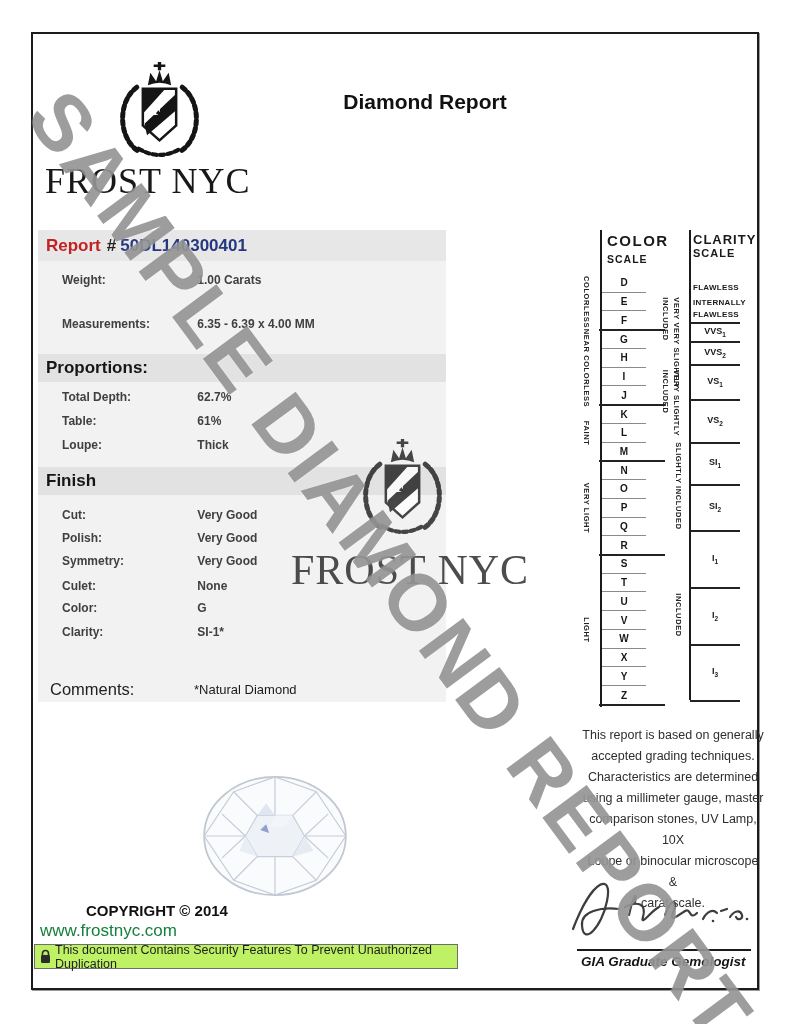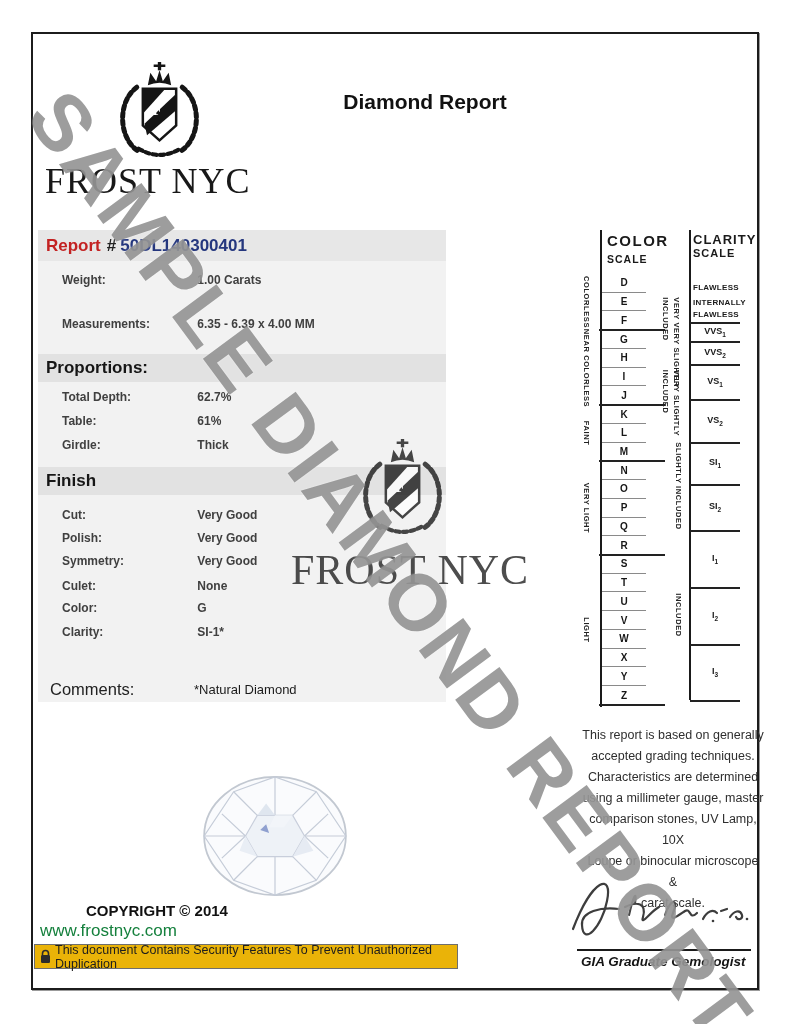--- a/index.html
+++ b/index.html
@@ -59,21 +59,21 @@
   .disclaimer{position:absolute;left:549px;top:691px;width:182px;text-align:center;
               font-size:12.5px;line-height:21px;color:#2e2e2e;}
   .sig-wrap{position:absolute;left:534px;top:833px;width:195px;height:92px;}
   .sig-line{position:absolute;left:544px;top:915px;width:174px;height:2px;background:#1a1a1a;}
   .sig-caption{position:absolute;left:548px;top:920px;font-size:13.5px;font-weight:bold;
                font-style:italic;color:#161616;}
 
   
   .copyright{position:absolute;left:7px;top:868px;font-size:15px;font-weight:bold;color:#111;margin-left:46px;}
   .website{position:absolute;left:7px;top:887px;font-size:17px;color:#15803d;}
-  .security-bar{position:absolute;left:1px;top:910px;width:424px;height:25px;background:#eab308;
+  .security-bar{position:absolute;left:1px;top:910px;width:424px;height:25px;background:#bef264;
                 border:1px solid #6e6e6e;box-sizing:border-box;display:flex;align-items:center;
                 padding-left:5px;font-size:12.5px;color:#1d1d1d;}
   .security-bar svg{margin-right:4px;flex:0 0 auto;}
 
   
   .watermark{position:absolute;left:50px;top:40px;z-index:40;pointer-events:none;
              transform:rotate(53.5deg);transform-origin:0 0;white-space:nowrap;
              font-size:80px;font-weight:bold;letter-spacing:3px;
              color:rgba(136,136,136,.82);text-shadow:0 0 2px rgba(255,255,255,.55);}
   .diamond-photo{position:absolute;left:166px;top:740px;width:152px;height:124px;}
@@ -127,21 +127,21 @@
   <div class="section-bar" style="top:320px">Proportions:</div>
   <div class="field-row" style="top:356px">
     <span class="lab">Total Depth:</span>
     <span>62.7%</span>
   </div>
   <div class="field-row" style="top:380px">
     <span class="lab">Table:</span>
     <span>61%</span>
   </div>
   <div class="field-row" style="top:404px">
-    <span class="lab">Girdle:</span>
+    <span class="lab">Loupe:</span>
     <span>Thick</span>
   </div>
 
   <div class="section-bar" style="top:433px">Finish</div>
   <div class="field-row" style="top:474px">
     <span class="lab">Cut:</span>
     <span>Very Good</span>
   </div>
   <div class="field-row" style="top:520px">
     <span class="lab">Symmetry:</span>

